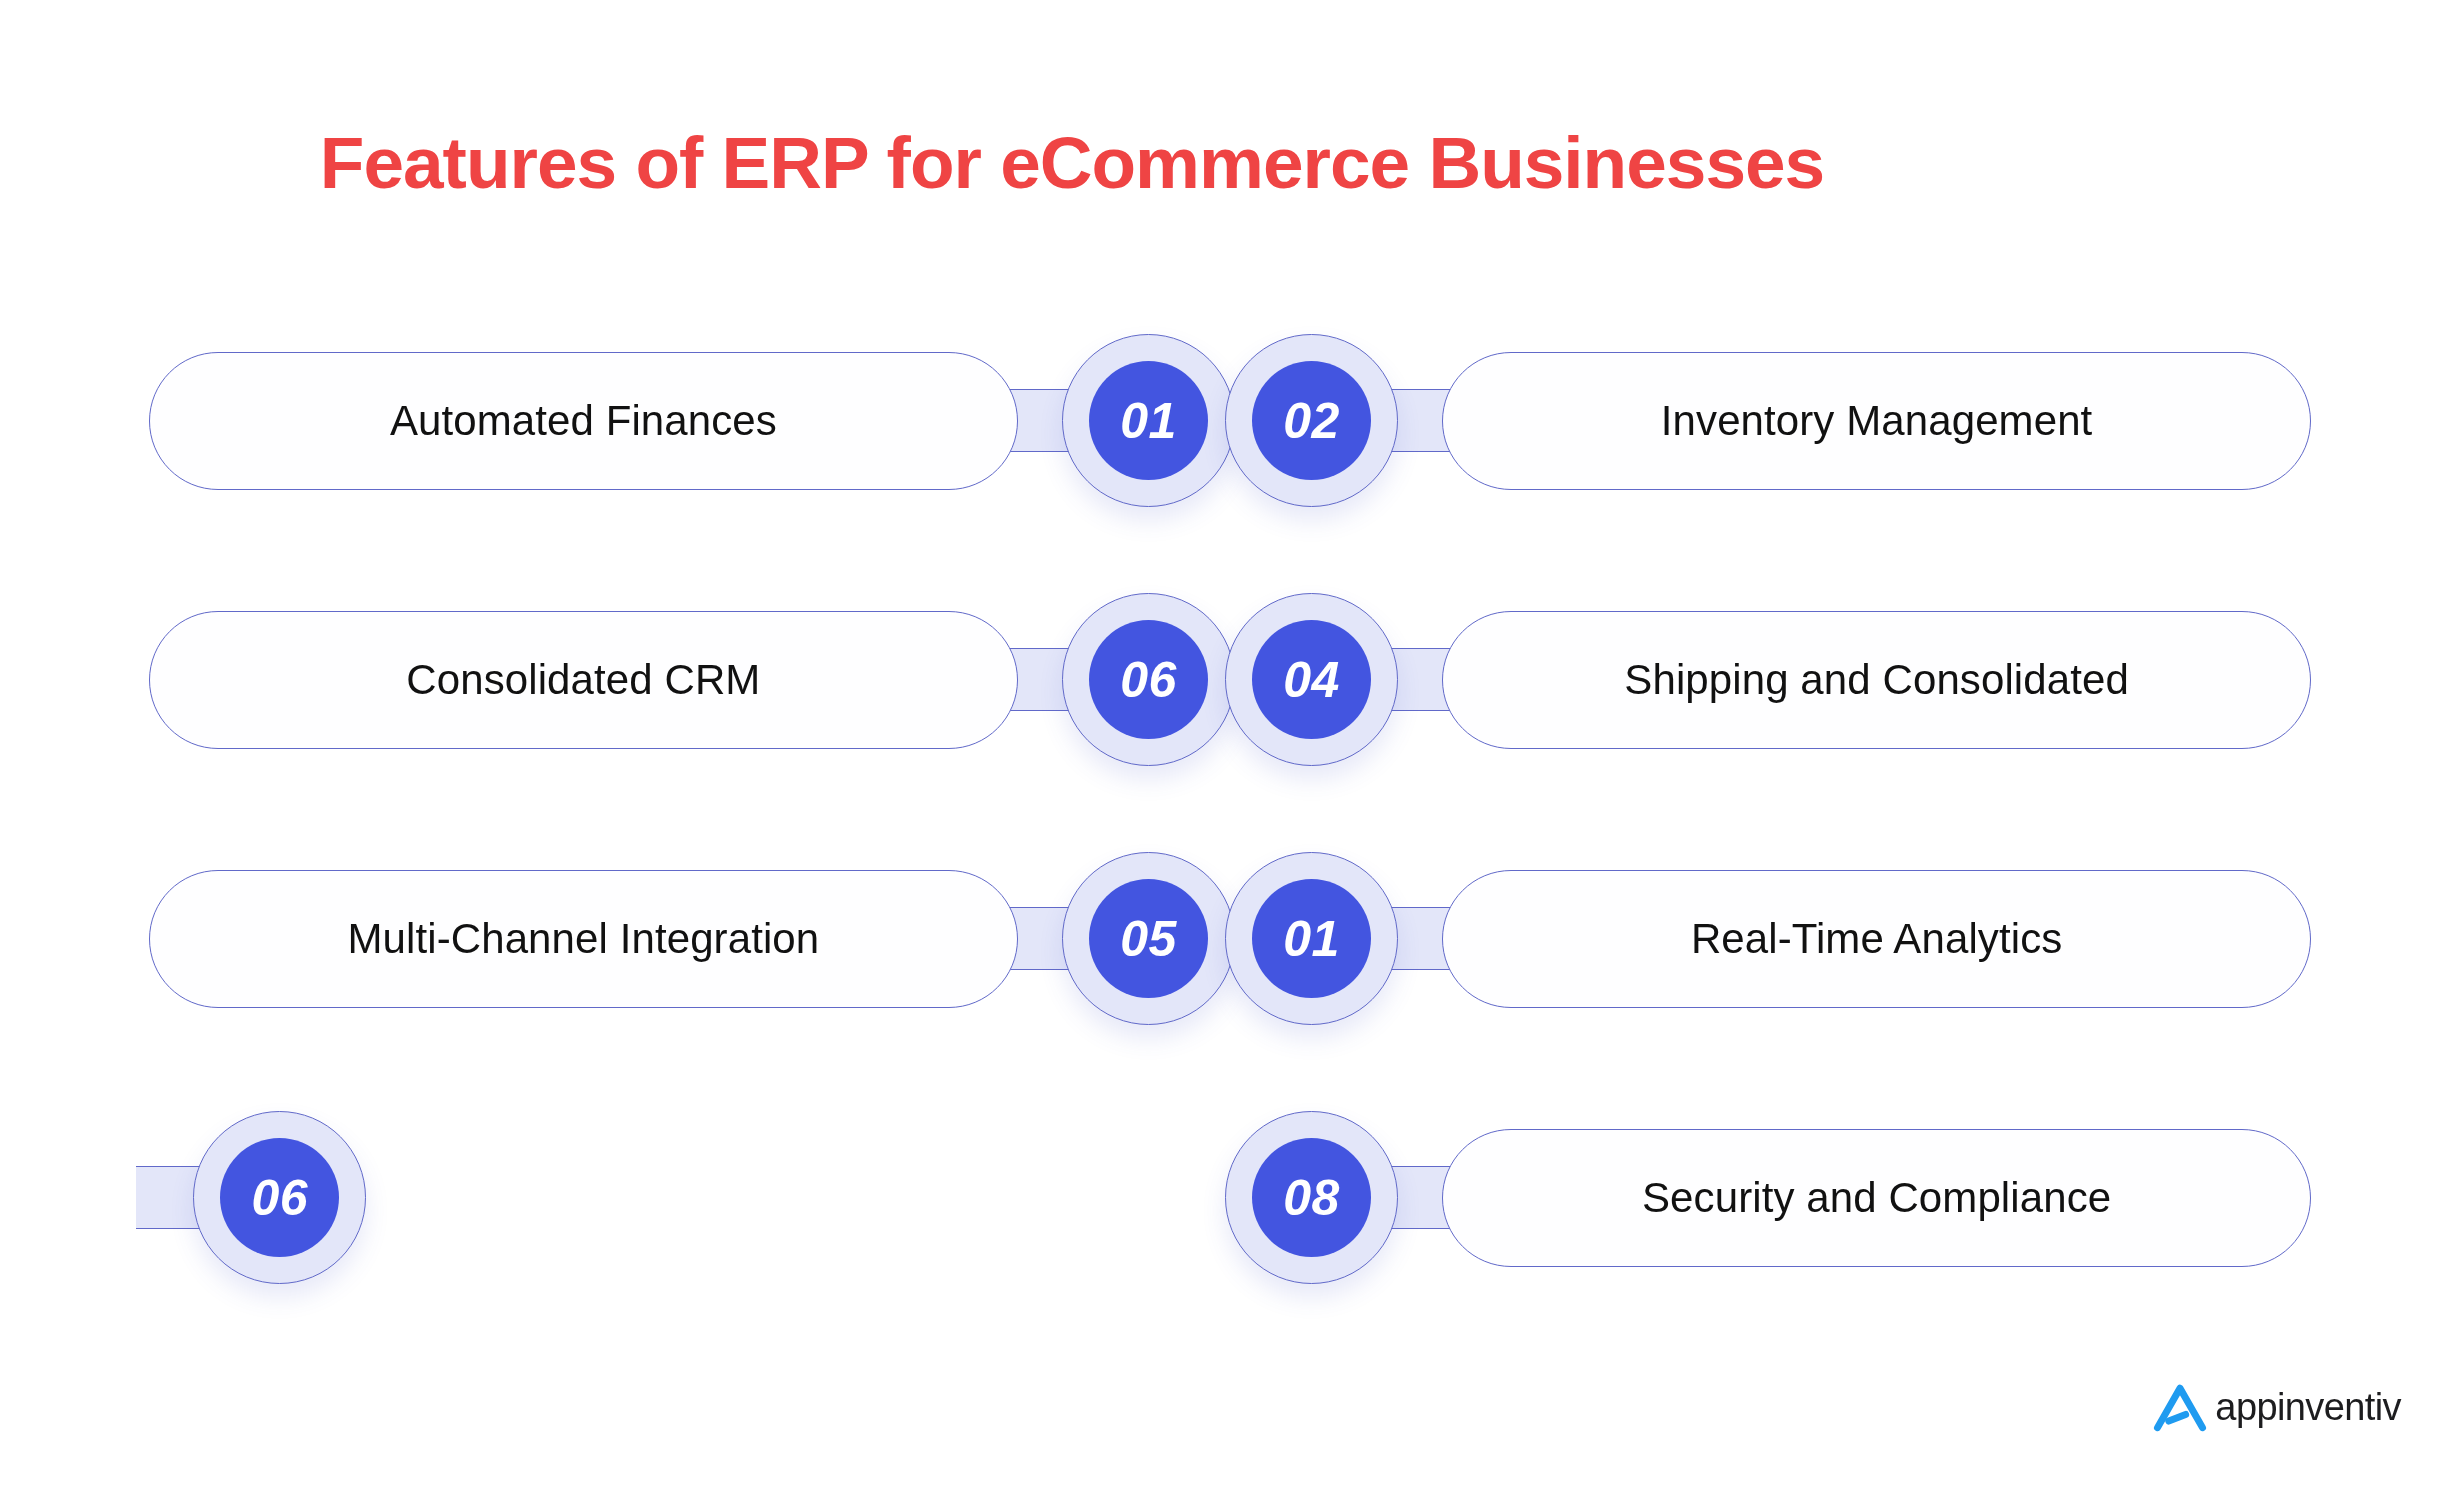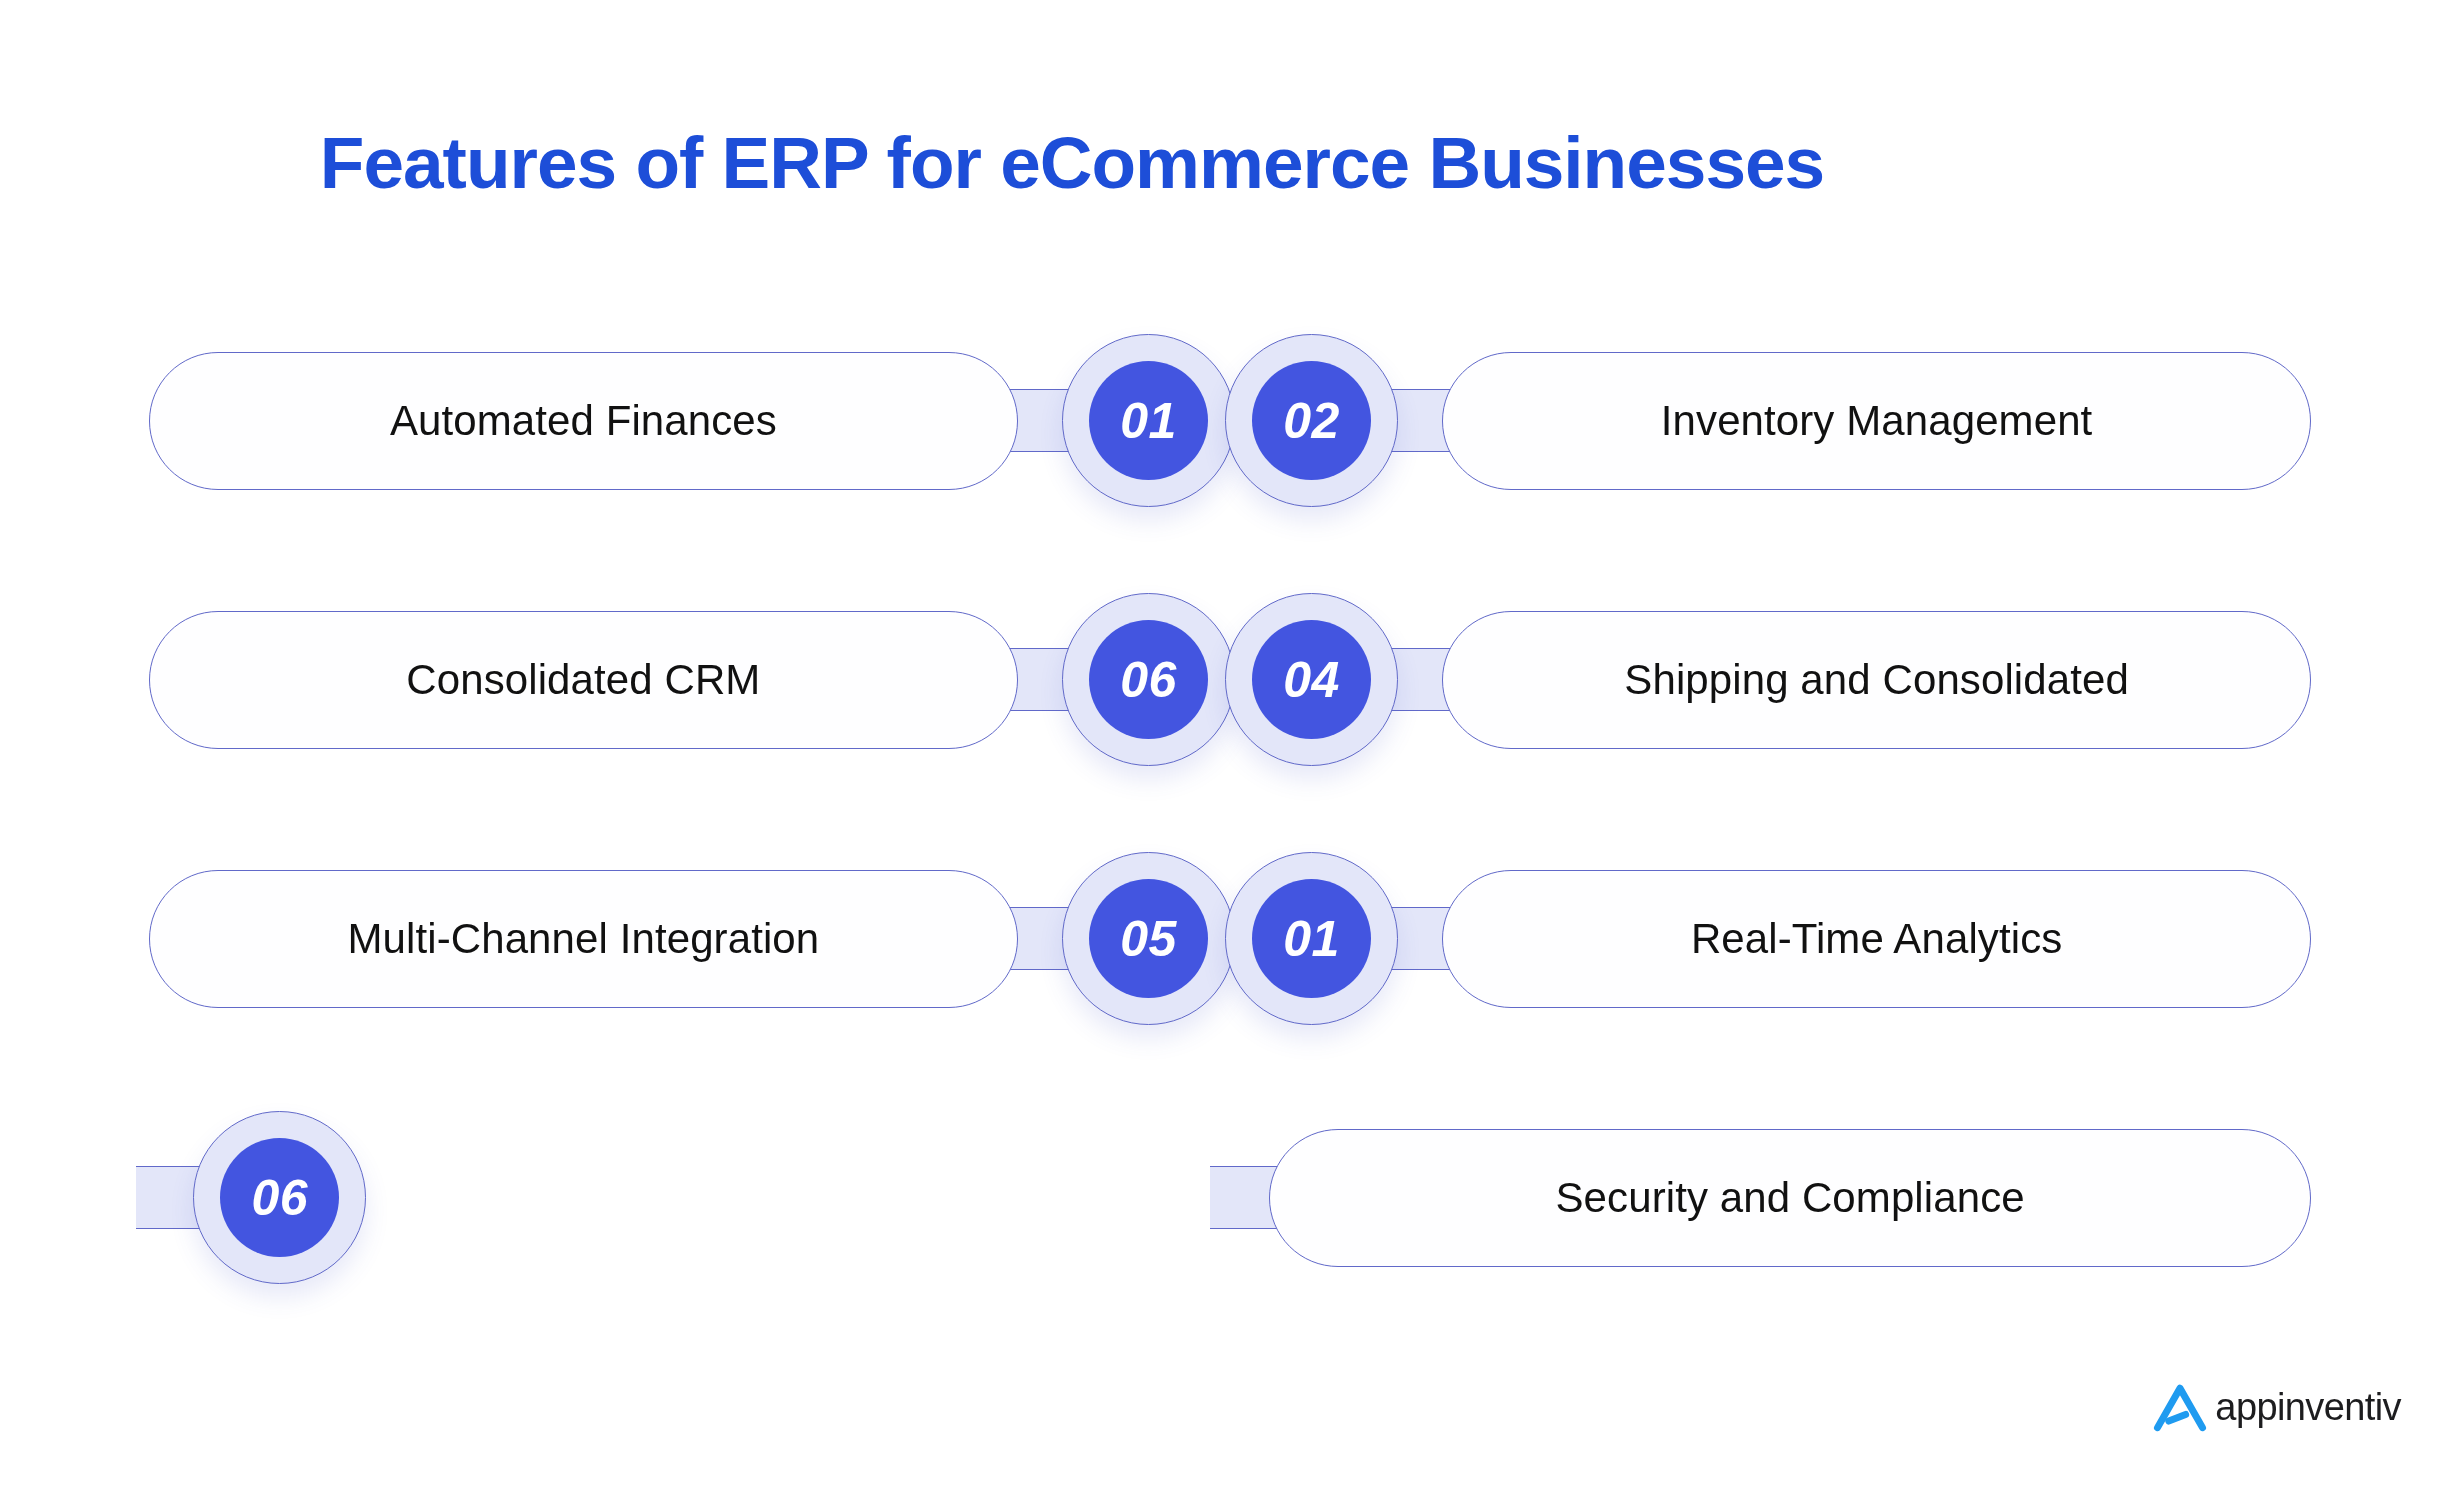--- a/index.html
+++ b/index.html
@@ -27,21 +27,21 @@
   .title {
     position: absolute;
     top: 123px;
     left: 0;
     width: 2144px;
     text-align: center;
     font-size: 73px;
     line-height: 1.1;
     font-weight: 700;
     letter-spacing: -1px;
-    color: #1d4ed8;
+    color: #ef4444;
     white-space: nowrap;
   }
 
   
   .rows {
     position: absolute;
     top: 334px;
     left: 0;
     width: 2459px;
   }
@@ -247,20 +247,25 @@
           <div class="badge-inner">
             <span class="badge-number">06</span>
           </div>
         </div>
       </div>
       <div class="half right">
         <div class="pill">
           <span class="pill-label">Security and Compliance</span>
         </div>
         <div class="connector"></div>
+        <div class="badge">
+          <div class="badge-inner">
+            <span class="badge-number">08</span>
+          </div>
+        </div>
       </div>
     </div>
 
   </div>
 
   <div class="logo">
     <svg class="logo-mark" viewBox="0 0 64 64">
       <path d="M8 54 L32 12 L56 54" fill="none" stroke="#1f9bf0" stroke-width="7.5" stroke-linecap="round" stroke-linejoin="round"></path>
       <path d="M20 47 L38 40" fill="none" stroke="#1f9bf0" stroke-width="7.5" stroke-linecap="round"></path>
     </svg>

